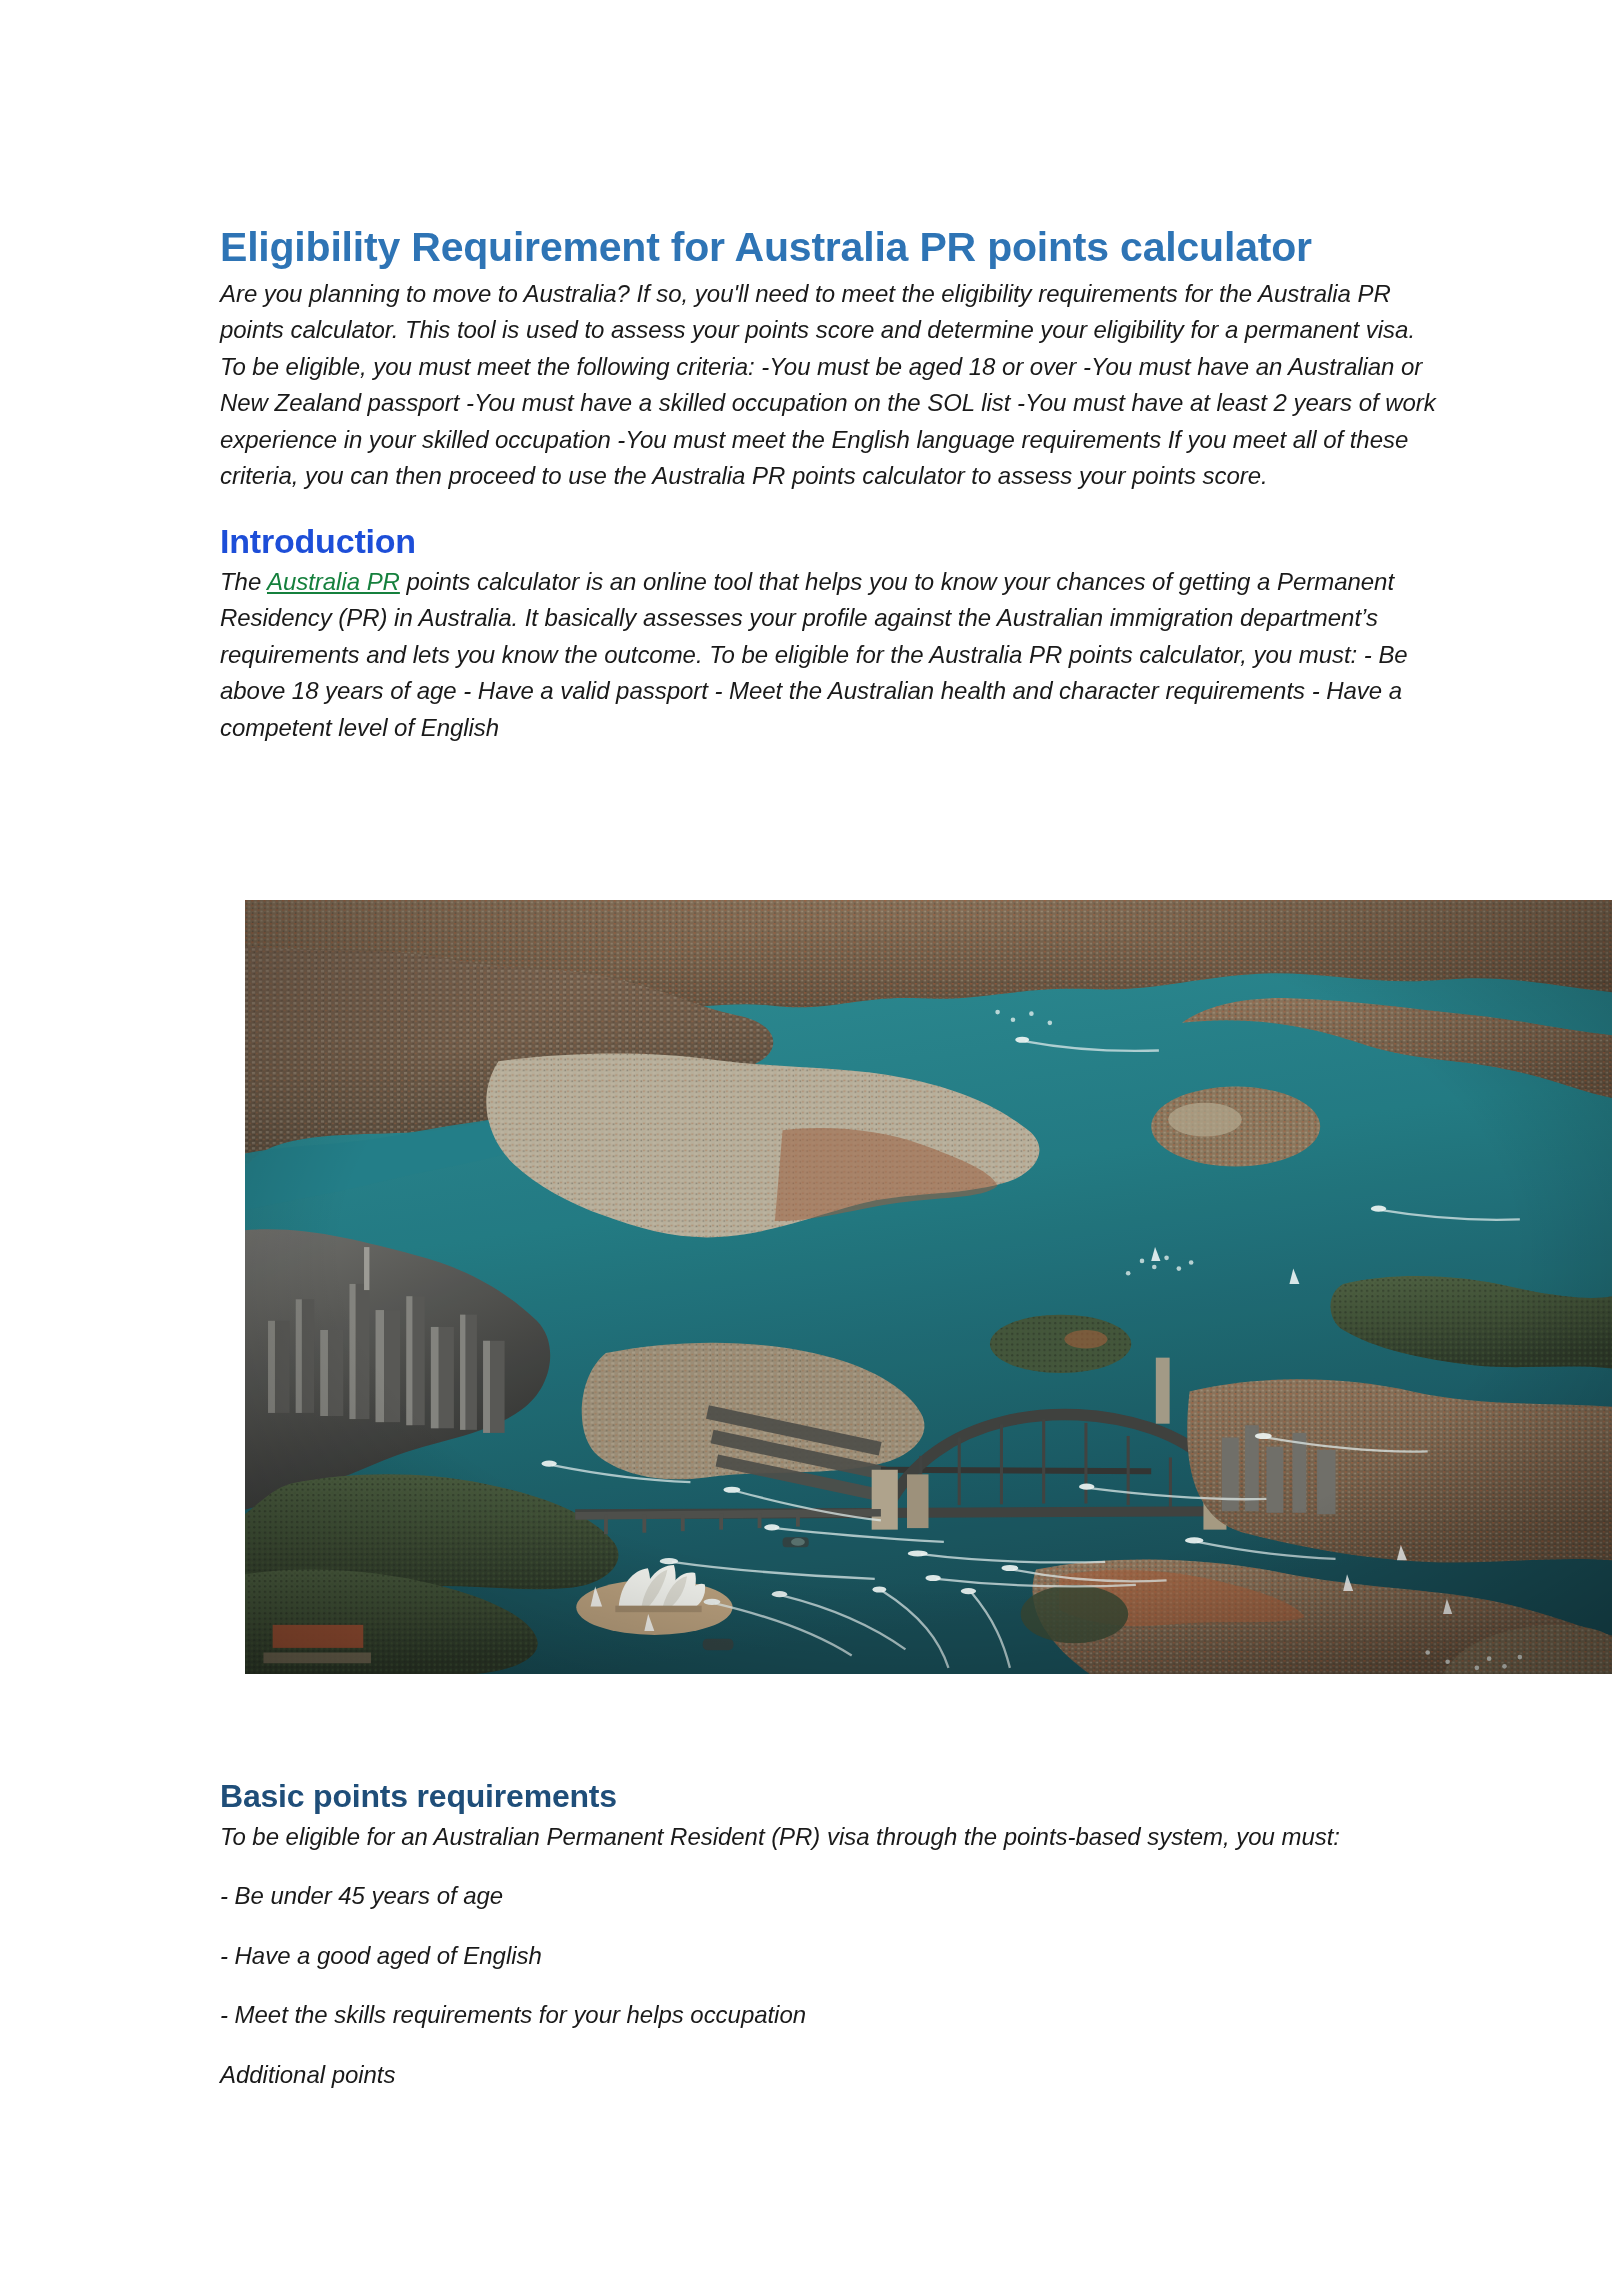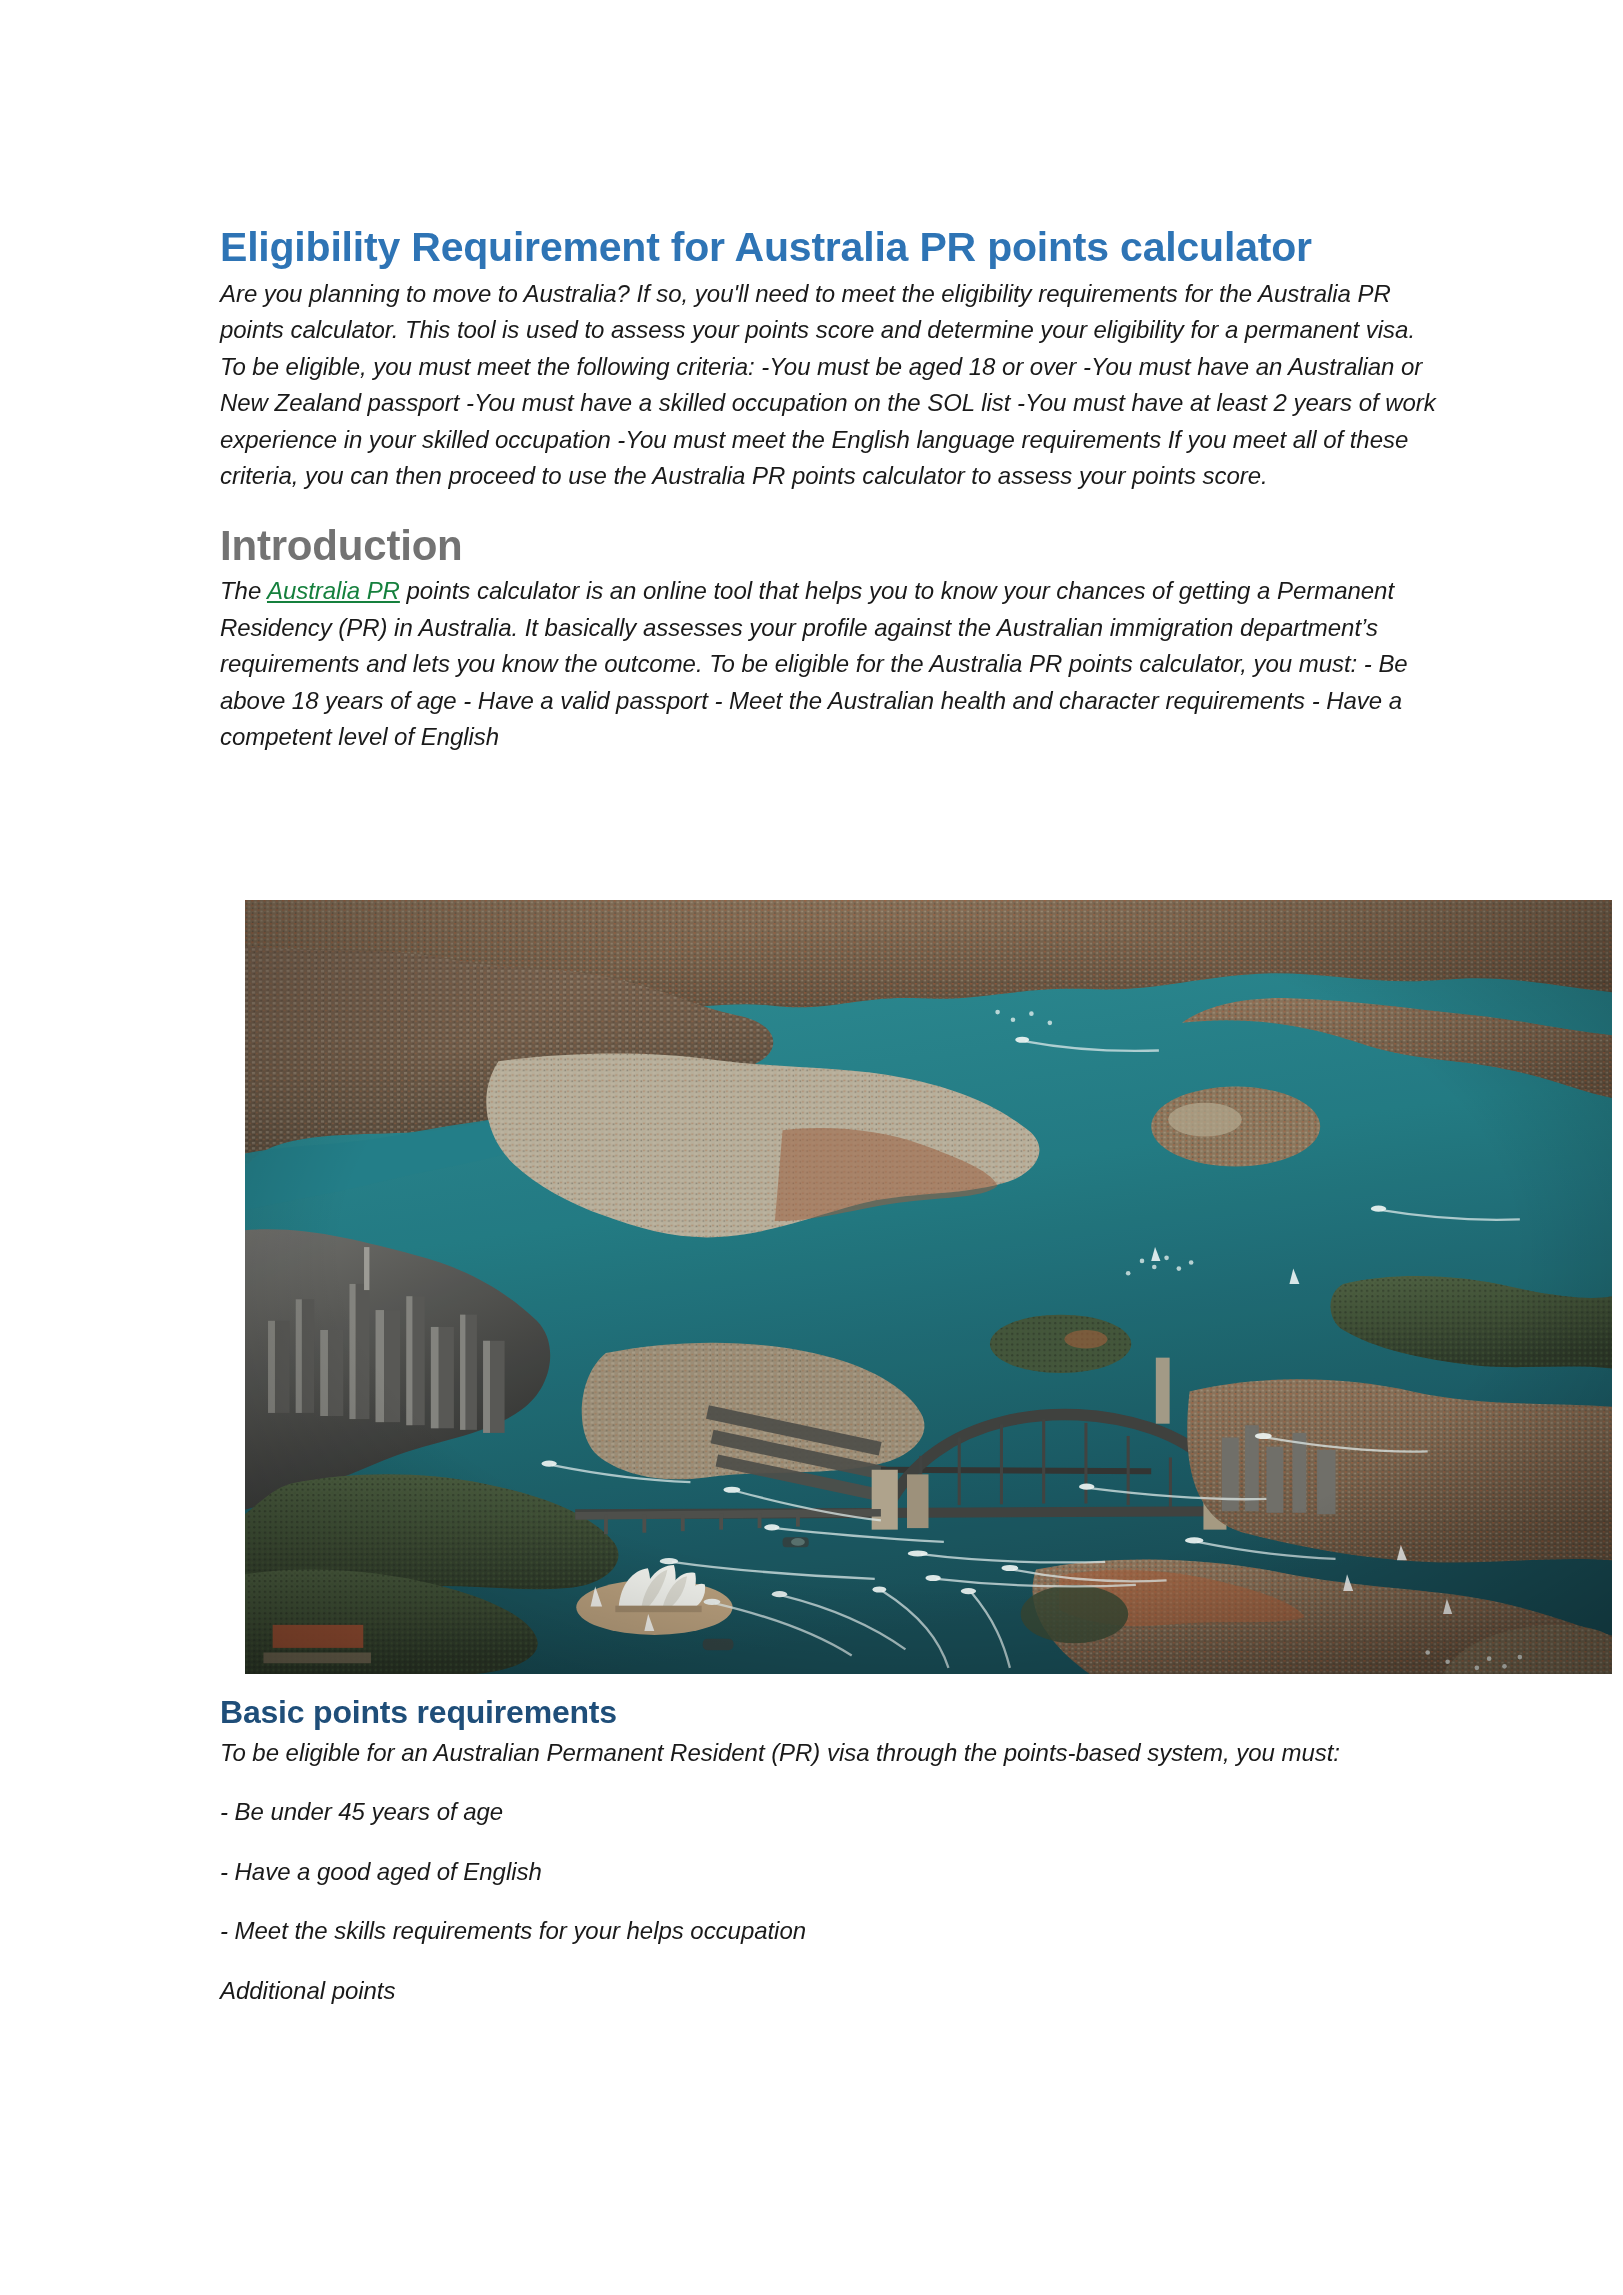--- a/index.html
+++ b/index.html
@@ -32,24 +32,24 @@
   h1.doc-title {
     font-size: 41px;
     line-height: 1.18;
     font-weight: bold;
     color: #2E74B5;
     margin: 0 0 4.6px 0;
     letter-spacing: -0.2px;
     width: 1167px;
   }
   h2.section-heading {
-    font-size: 42px;
+    font-size: 34px;
     line-height: 1.18;
     font-weight: bold;
-    color: #737373;
+    color: #1d4ed8;
     margin: 26px 0 3.1px 0;
     letter-spacing: -0.2px;
   }
   h2.section-heading.dark {
     color: #1F4E79;
     font-size: 32px;
   }
   p.body-text {
     font-size: 24px;
     line-height: 1.52;
@@ -410,21 +410,21 @@
           <circle cx="1000" cy="156" r="3"></circle>
         <circle cx="1024" cy="148" r="3"></circle>
           <circle cx="1048" cy="160" r="3"></circle>
       </g>
 
       <rect x="0" y="0" width="1780" height="1008" fill="#9fd0cf" opacity="0.05"></rect>
       <rect x="0" y="0" width="1780" height="1008" fill="url(#vign)"></rect>
     </svg>
   </div>
 
-  <div class="content" style="top:1694px;">
+  <div class="content" style="top:1778px;">
 
     <h2 class="section-heading dark" style="margin-top:0;">Basic points requirements</h2>
 
     <p class="body-text spaced">To be eligible for an Australian Permanent Resident (PR) visa through the points-based system, you must:</p>
 
     <p class="body-text spaced">- Be under 45 years of age</p>
 
     <p class="body-text spaced">- Have a good aged of English</p>
 
     <p class="body-text spaced">- Meet the skills requirements for your helps occupation</p>

